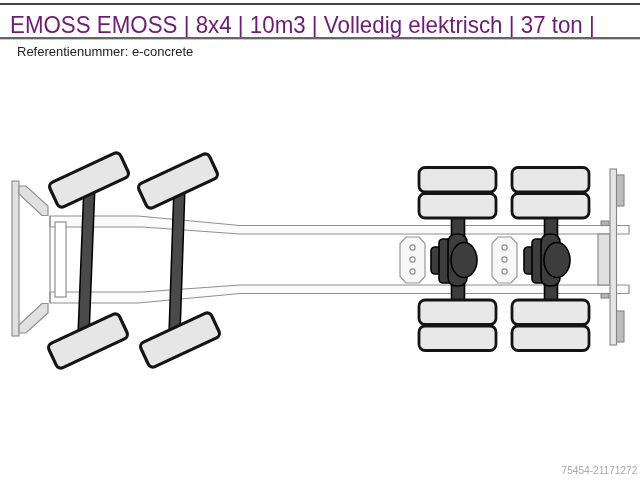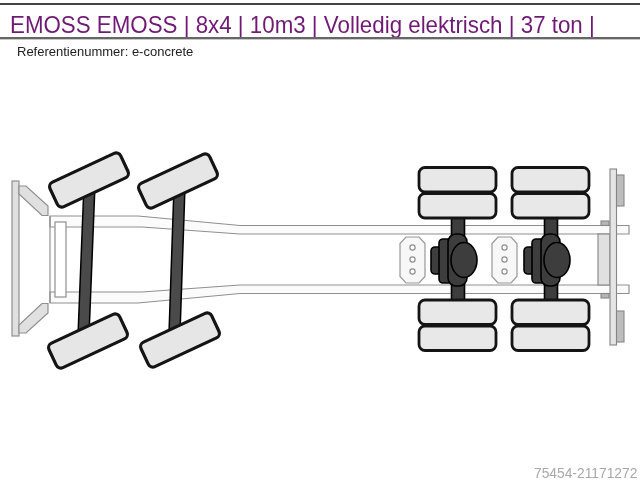--- a/index.html
+++ b/index.html
@@ -19,21 +19,21 @@
   }
   .title-rule{
     position:absolute;left:0;top:37px;width:640px;height:2px;background:#666666;
     border-bottom:1px solid #c9c9c9;
   }
   .subtitle{
     position:absolute;left:10px;top:44px;font-size:13px;color:#222222;white-space:nowrap;margin-left:7px;
   }
   .diagram-svg{position:absolute;left:0;top:0;}
   .footer-id{
-    position:absolute;right:3px;top:464px;font-size:15px;color:#a8a8a8;white-space:nowrap;
+    position:absolute;right:3px;top:464px;font-size:11px;color:#a8a8a8;white-space:nowrap;
   }
   .squeeze-r{
     display:inline-block;transform:scaleX(0.92);transform-origin:100% 50%;white-space:nowrap;
   }
 </style>
 </head>
 <body>
 
 <div class="top-rule"></div>
 

